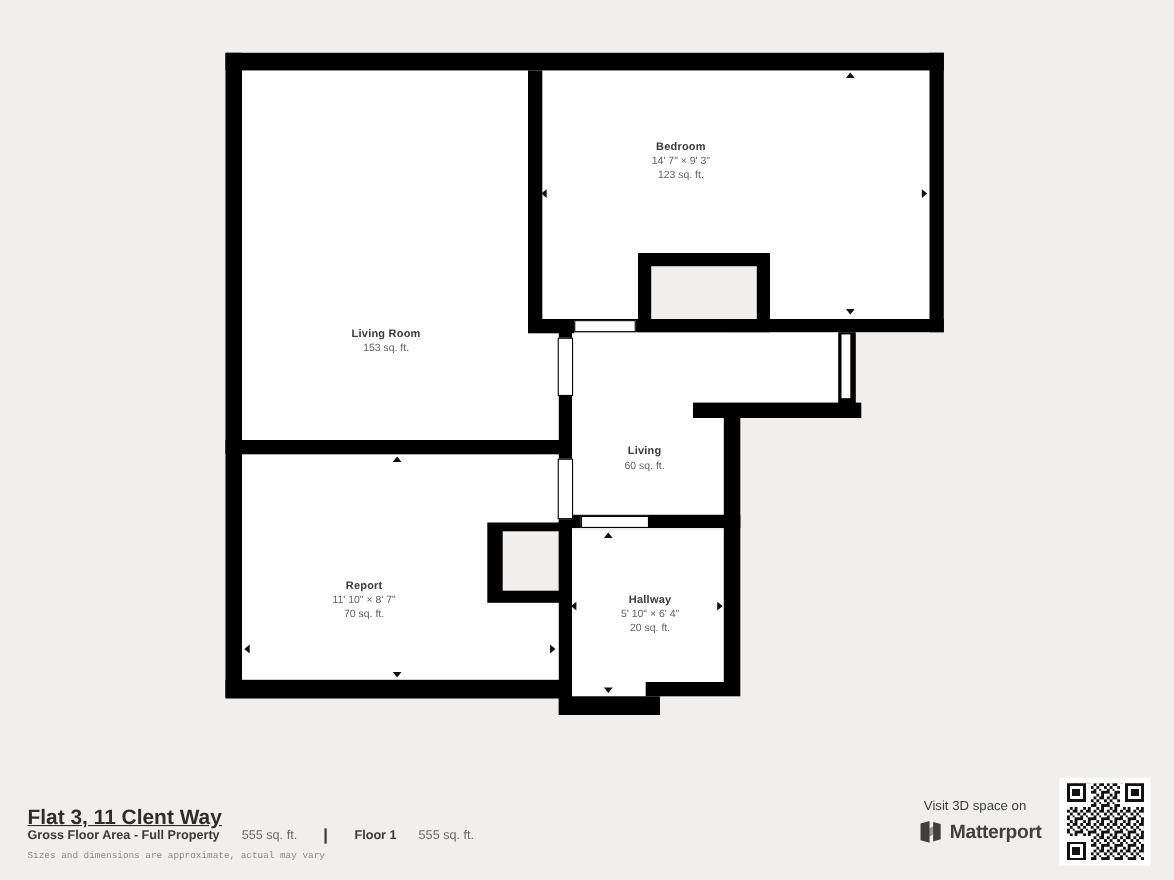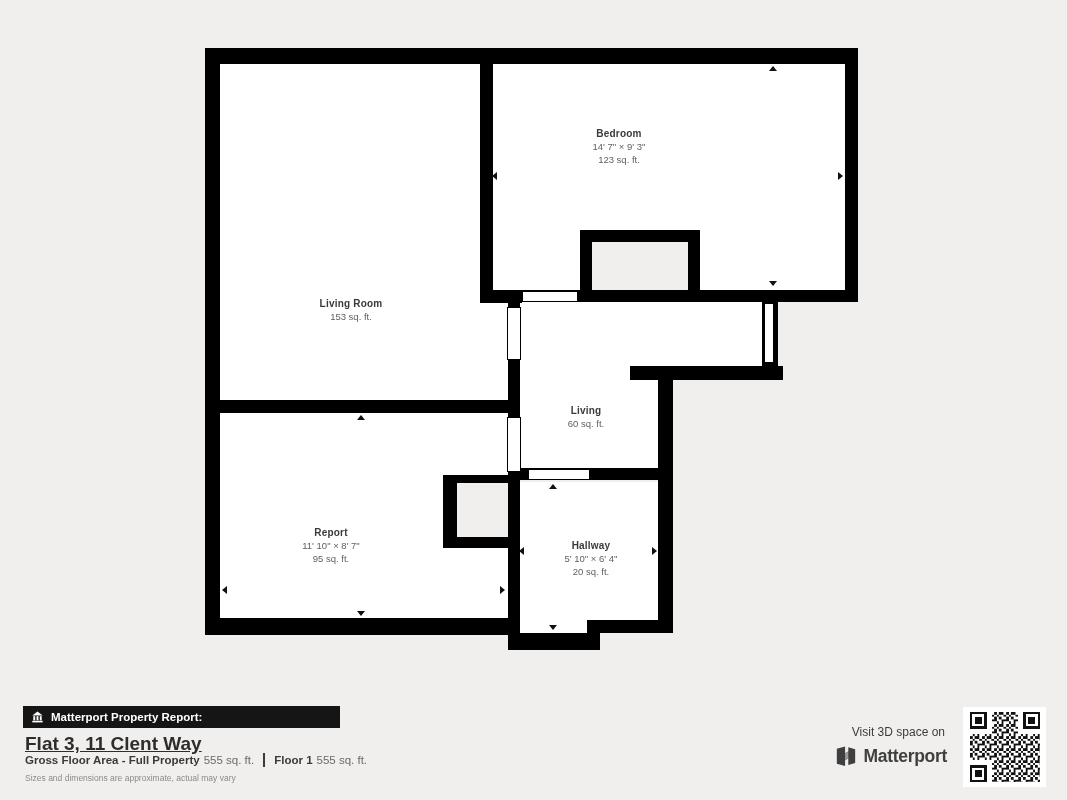--- a/index.html
+++ b/index.html
@@ -22,29 +22,29 @@
 
   .room-label{position:absolute;transform:translateX(-50%);text-align:center;white-space:nowrap;}
   .room-name{font-weight:bold;font-size:10px;line-height:14px;color:#3a3a3a;letter-spacing:.2px;}
   .room-dim,.room-area{font-size:9.5px;line-height:12.5px;color:#606060;}
 
   
   #report-badge{position:absolute;left:23px;top:706px;width:317px;height:22px;background:#151515;
     display:flex;align-items:center;gap:7px;padding-left:8px;box-sizing:border-box;}
   #report-badge .badge-text{color:#ffffff;font-weight:bold;font-size:11.5px;}
   #address{position:absolute;left:25px;top:733px;font-weight:bold;font-size:19px;color:#2d2d2d;text-decoration:underline;}
-  #area-line{position:absolute;left:25px;top:753px;font-size:11.5px;color:#6b6b6b;display:flex;align-items:center;}
+  #area-line{position:absolute;left:25px;top:753px;font-size:11.5px;color:#6b6b6b;display:flex;align-items:center;gap:16px;}
   #area-line b{color:#3a3a3a;}
   #area-line .sep{display:inline-block;width:2px;height:14px;background:#3a3a3a;margin:0 9px;}
   #area-line .val{margin-left:4px;}
-  #disclaimer{position:absolute;left:25px;top:773px;font-size:8.5px;color:#8a8a8a;}
+  #disclaimer{position:absolute;left:25px;top:773px;font-size:8.5px;color:#8a8a8a;font-family:Liberation Mono, monospace;}
 
   
   #cta{position:absolute;top:725px;right:120px;text-align:right;}
-  #visit-text{font-size:12px;color:#3d3d3d;margin-right:2px;}
+  #visit-text{font-size:12px;color:#3d3d3d;margin-right:14px;}
   #logo-row{display:flex;align-items:flex-end;gap:6px;margin-top:6px;justify-content:flex-end;}
   #brand-word{font-weight:bold;font-size:17.5px;color:#3f3f3f;letter-spacing:-0.3px;}
   #qr{position:absolute;left:963px;top:707px;width:83px;height:80px;background:#ffffff;
     display:flex;align-items:center;justify-content:center;}
 </style>
 </head>
 <body>
 
 <div id="page">
 
@@ -110,41 +110,29 @@
       <div class="room-dim">14' 7" × 9' 3"</div>
       <div class="room-area">123 sq. ft.</div>
     </div>
     <div class="room-label" style="left:381px;top:356px;">
       <div class="room-name">Living</div>
       <div class="room-area">60 sq. ft.</div>
     </div>
     <div class="room-label" style="left:126px;top:478px;">
       <div class="room-name">Report</div>
       <div class="room-dim">11' 10" × 8' 7"</div>
-      <div class="room-area">95 sq. ft.</div>
+      <div class="room-area">70 sq. ft.</div>
     </div>
     <div class="room-label" style="left:386px;top:491px;">
       <div class="room-name">Hallway</div>
       <div class="room-dim">5' 10" × 6' 4"</div>
       <div class="room-area">20 sq. ft.</div>
     </div>
   </div>
 
-  <div id="report-badge">
-    <span style="display:inline-flex;">
-      <svg width="13" height="12" viewBox="0 0 12 12">
-        <path d="M6 0.5 L11.2 4.6 H0.8 Z" fill="#ffffff"></path>
-        <rect x="1.8" y="5.2" width="1.9" height="4.2" fill="#ffffff"></rect>
-        <rect x="5.05" y="5.2" width="1.9" height="4.2" fill="#ffffff"></rect>
-        <rect x="8.3" y="5.2" width="1.9" height="4.2" fill="#ffffff"></rect>
-        <rect x="0.8" y="9.8" width="10.4" height="1.6" fill="#ffffff"></rect>
-      </svg>
-    </span>
-    <span class="badge-text">Matterport Property Report:</span>
-  </div>
 
   <div id="address">Flat 3, 11 Clent Way</div>
 
   <div id="area-line">
     <b>Gross Floor Area - Full Property</b>
     <span class="val">555 sq. ft.</span>
     <span class="sep"></span>
     <b>Floor 1</b>
     <span class="val">555 sq. ft.</span>
   </div>

